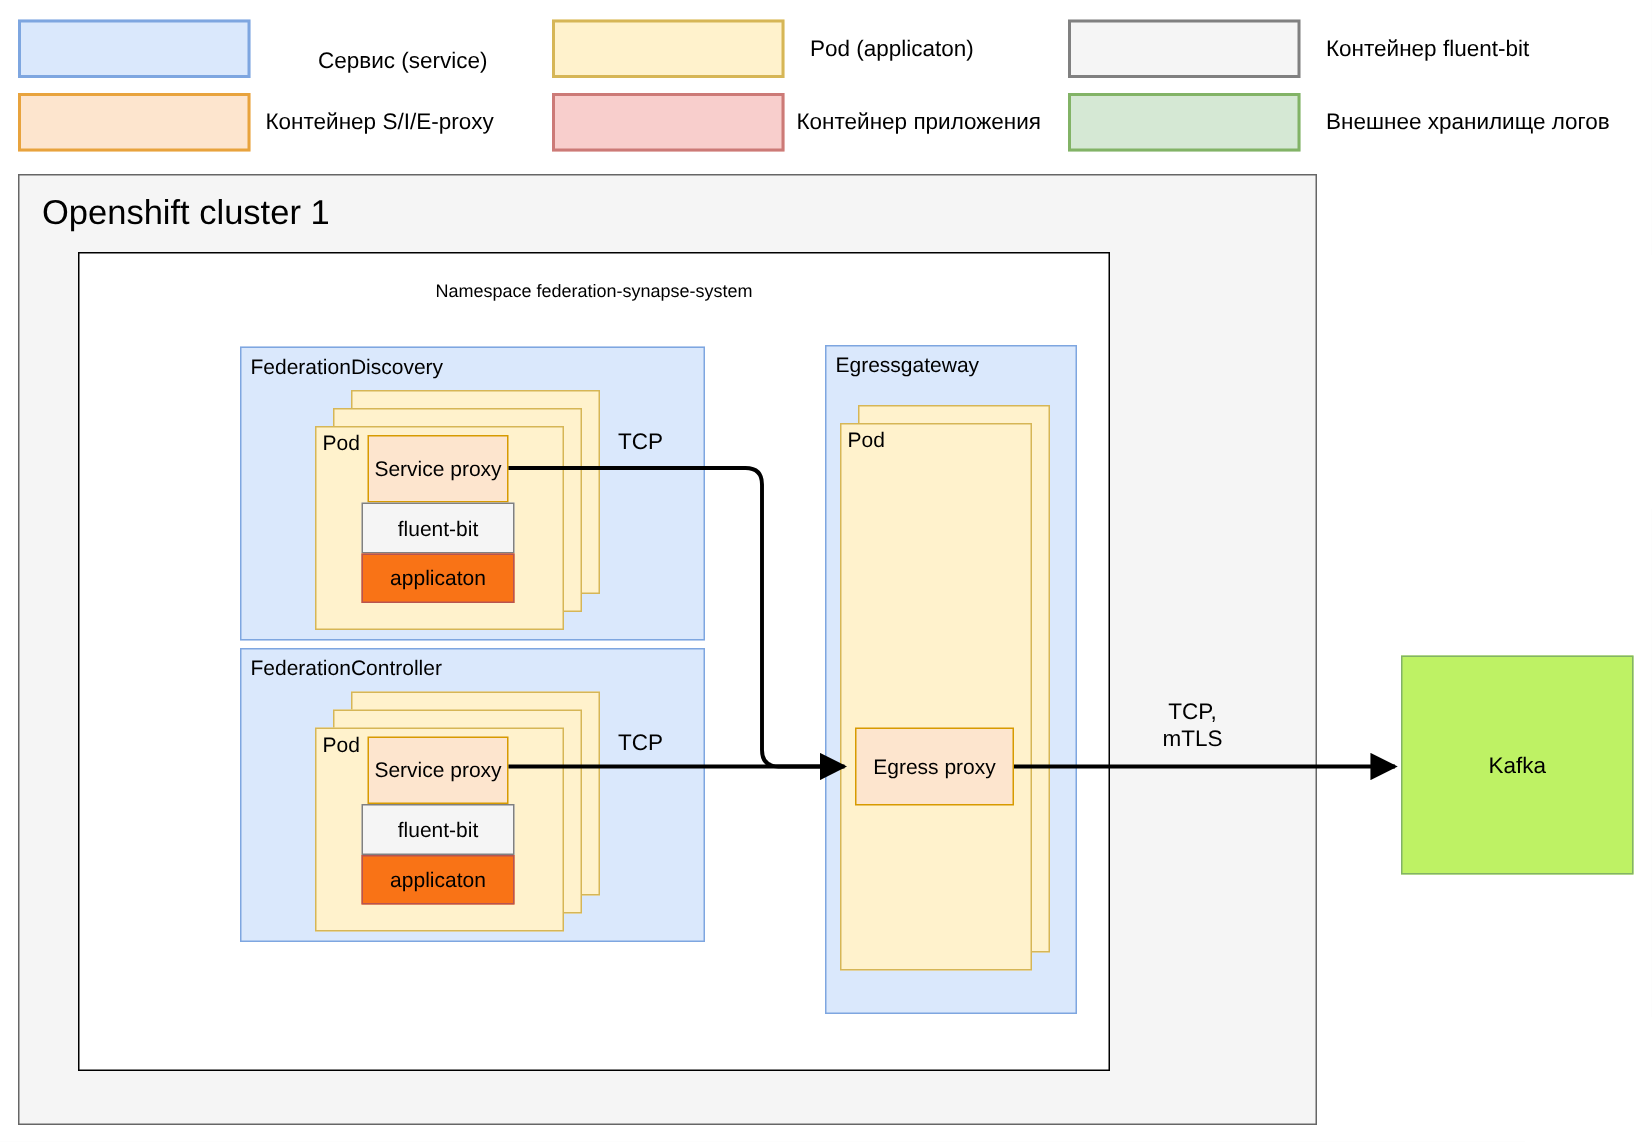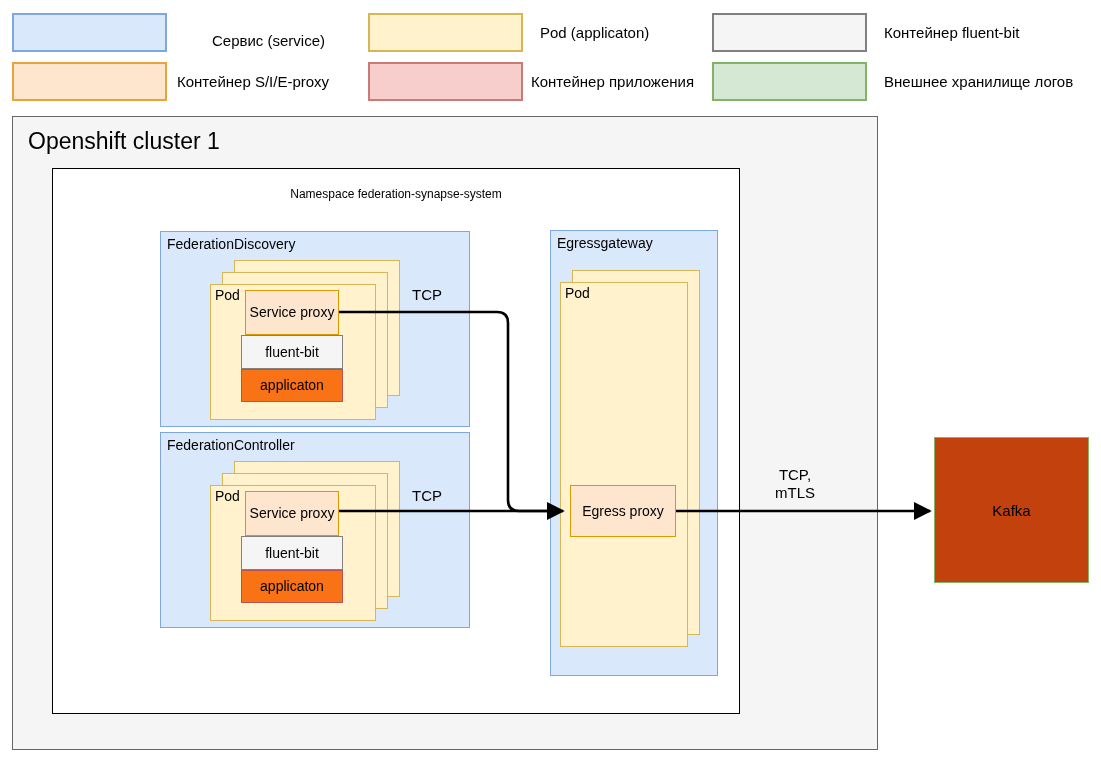--- a/index.html
+++ b/index.html
@@ -97,21 +97,21 @@
     text-align: center;
     font-size: 14px;
     line-height: 17px;
   }
   .ctr-proxy  { background: #fde5ce; border-color: #d79b00; }
   .ctr-fluent { background: #f5f5f5; border-color: #808080; }
   .ctr-app    { background: #f97316; border-color: #b85450; }
 
   
   .store-box {
-    background: #c2410c;
+    background: #bef264;
     border: 1px solid #82b366;
     display: flex;
     align-items: center;
     justify-content: center;
     font-size: 15px;
   }
 
   
   .edge-label {
     font-size: 15px;

